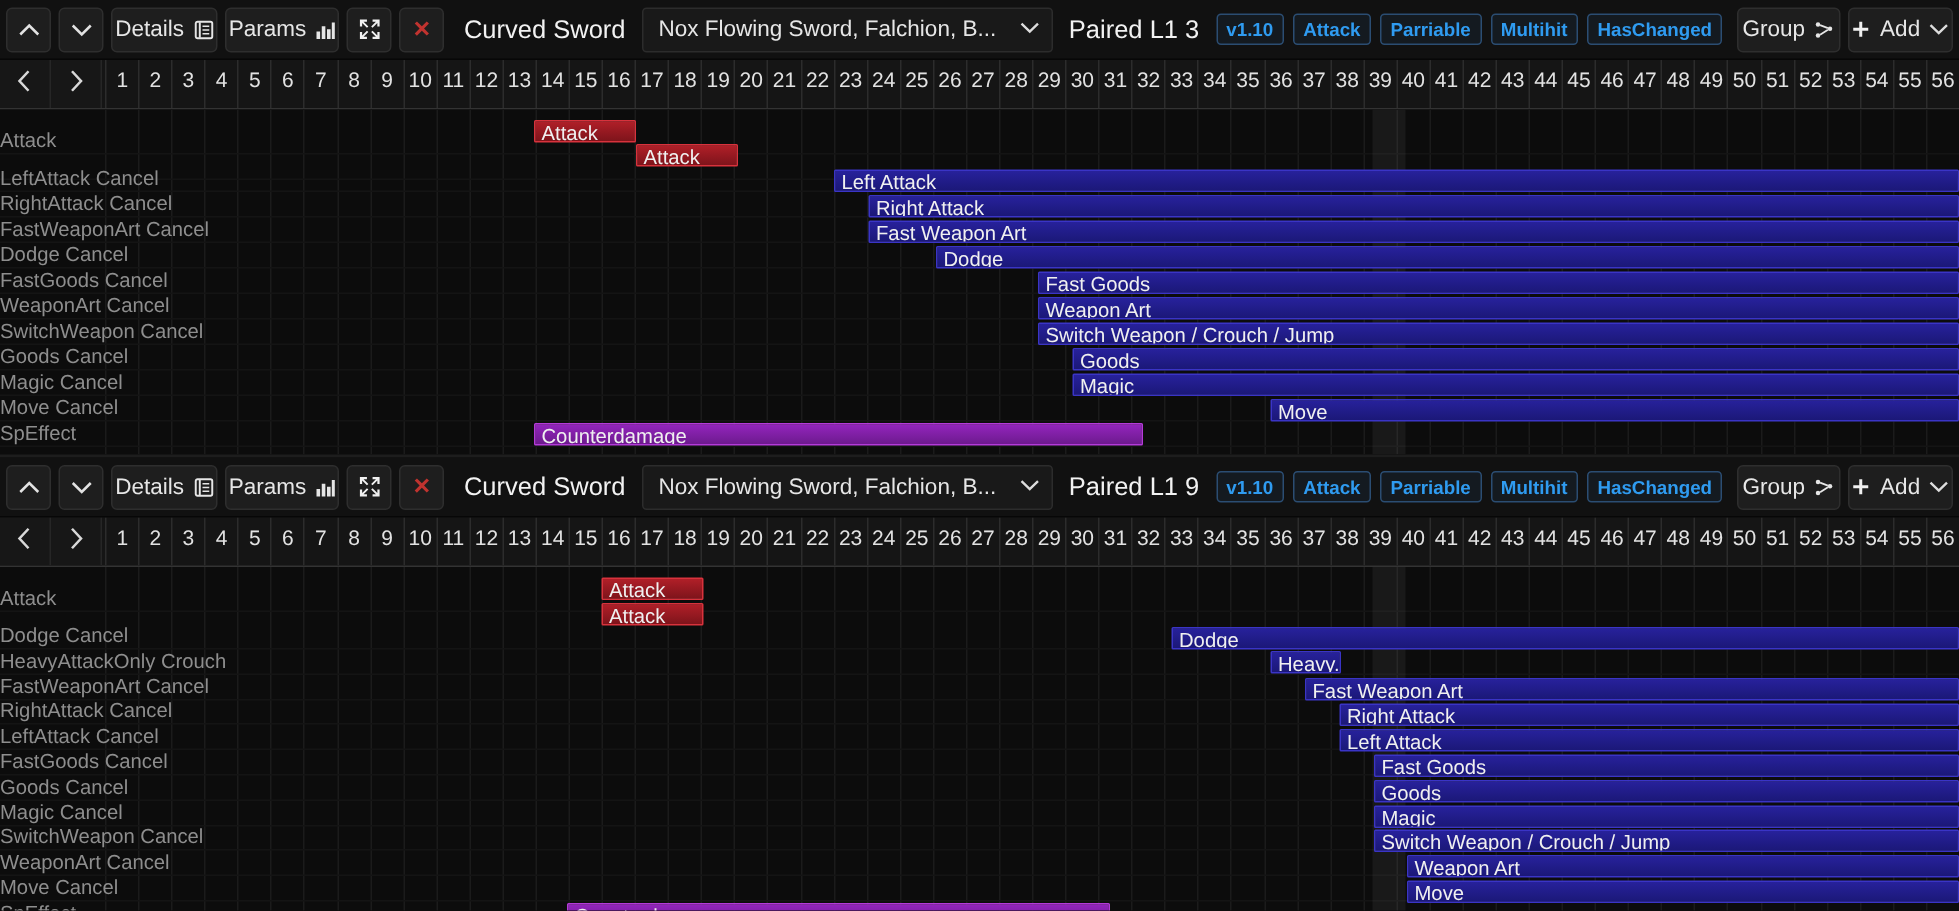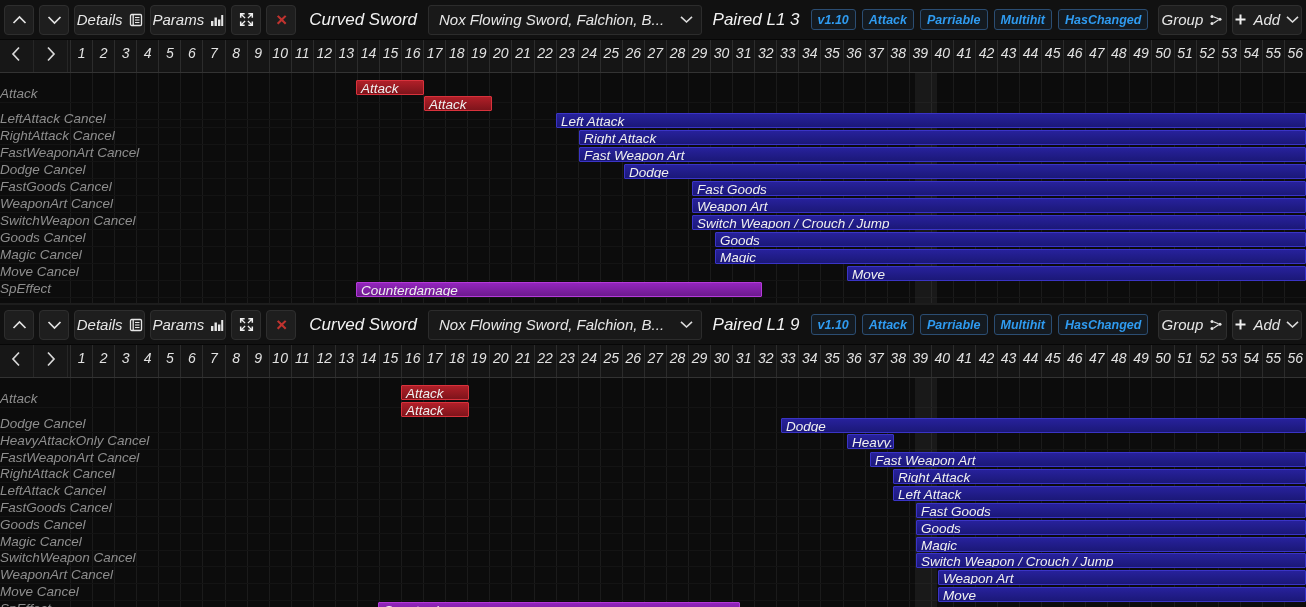--- a/index.html
+++ b/index.html
@@ -1,21 +1,21 @@
 <!DOCTYPE html>
 <html><head>
 <meta charset="utf-8">
 <style>
   html,body{margin:0;padding:0;background:#0e0e0e;}
   body{
     width:1306px;height:607px;overflow:hidden;
     font-family:"Liberation Sans","DejaVu Sans",sans-serif;
     color:#e8e8e8;-webkit-font-smoothing:antialiased;
   }
-  .panel{position:relative;width:1306px;font-style:italic;}
+  .panel{position:relative;width:1306px;}
   
   .toolbar{
     height:40px;background:#111111;display:flex;align-items:center;
     padding:0 4px;box-sizing:border-box;gap:5px;
     border-bottom:1px solid #070707;
   }
   .tbtn{
     background:#1e1e1e;border:1px solid #2e2e2e;border-radius:4px;
     height:30px;min-width:30px;display:flex;align-items:center;justify-content:center;
     gap:6px;padding:0 9px;box-sizing:border-box;color:#e6e6e6;font-size:15px;
@@ -814,21 +814,21 @@
           <div class="hline" style="top:138px"></div>
           <div class="hline" style="top:155px"></div>
           <div class="hline" style="top:172px"></div>
           <div class="hline" style="top:188px"></div>
           <div class="hline" style="top:205px"></div>
           <div class="hline" style="top:222px"></div>
           <div class="playband" style="left:915.3px;width:22.1px"></div>
         </div>
         <div class="rowlabel" style="top:13px">Attack</div>
         <div class="rowlabel" style="top:38px">Dodge Cancel</div>
-        <div class="rowlabel" style="top:55px">HeavyAttackOnly Cancel</div>
+        <div class="rowlabel" style="top:55px">HeavyAttackOnly Crouch</div>
         <div class="rowlabel" style="top:72px">FastWeaponArt Cancel</div>
         <div class="rowlabel" style="top:88px">RightAttack Cancel</div>
         <div class="rowlabel" style="top:105px">LeftAttack Cancel</div>
         <div class="rowlabel" style="top:122px">FastGoods Cancel</div>
         <div class="rowlabel" style="top:139px">Goods Cancel</div>
         <div class="rowlabel" style="top:156px">Magic Cancel</div>
         <div class="rowlabel" style="top:172px">SwitchWeapon Cancel</div>
         <div class="rowlabel" style="top:189px">WeaponArt Cancel</div>
         <div class="rowlabel" style="top:206px">Move Cancel</div>
         <div class="rowlabel" style="top:223px">SpEffect</div>

